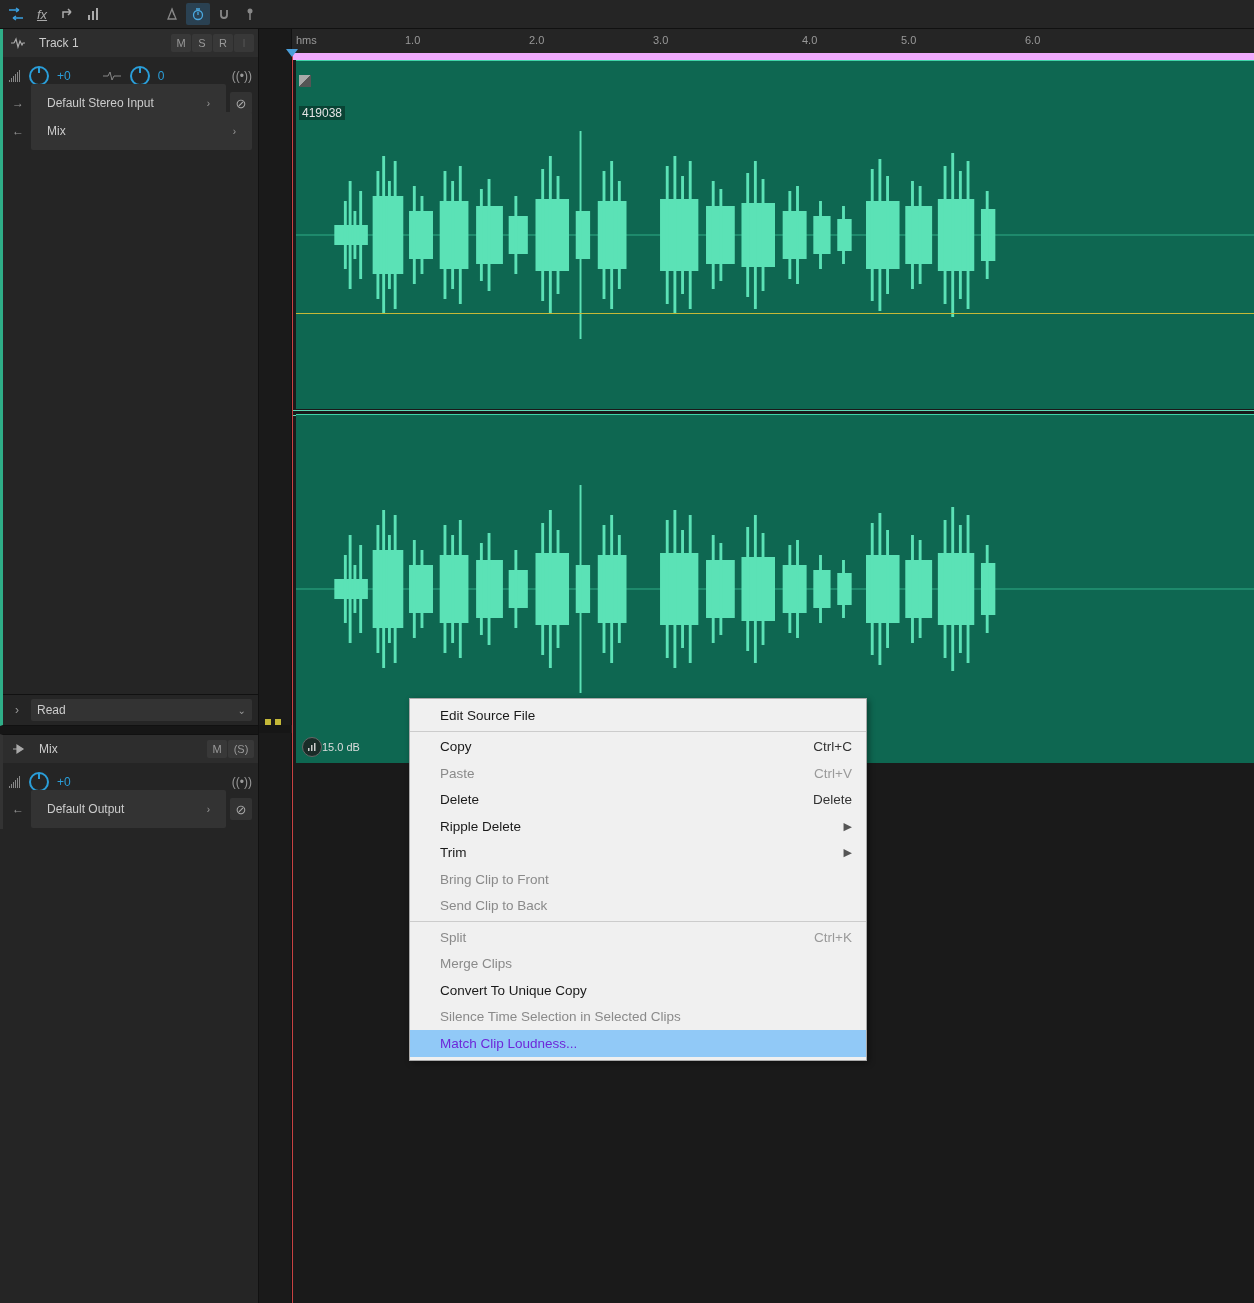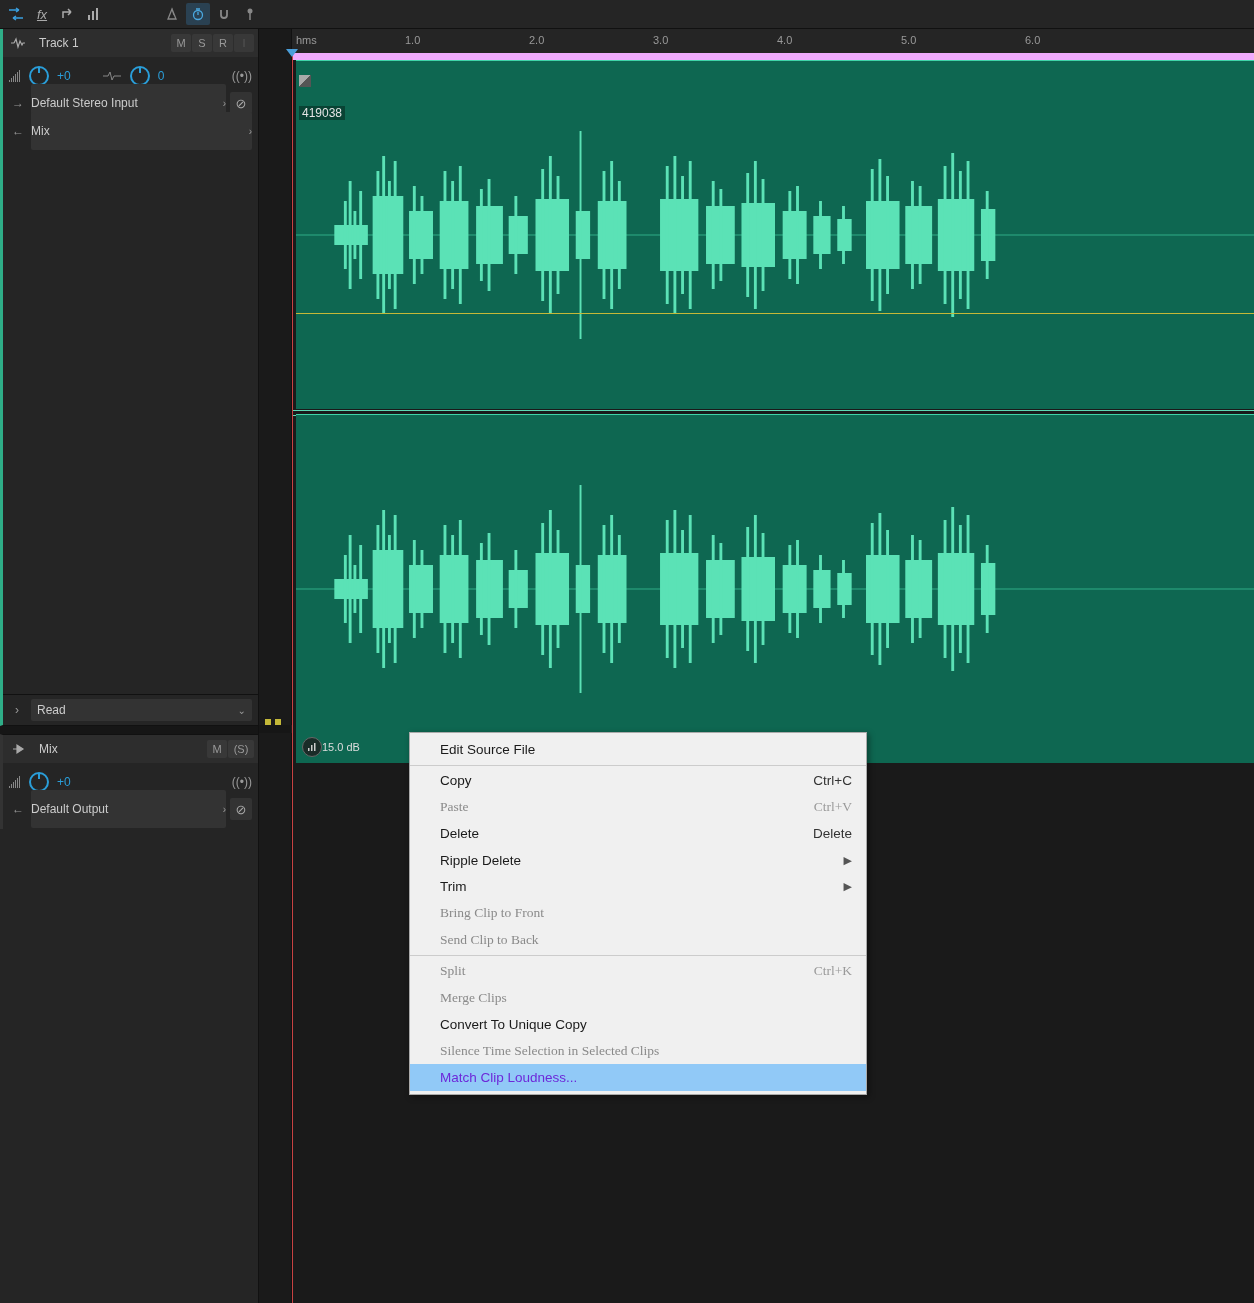--- a/index.html
+++ b/index.html
@@ -141,21 +141,21 @@
   width: 18px;
   text-align: center;
   color: #999;
 }
 .input-row .field {
   flex: 1;
   height: 38px;
   background: #333;
   display: flex;
   align-items: center;
-  padding: 0 0;
+  padding: 0 16px;
   color: #ccc;
   border-radius: 2px;
   position: relative;
 }
 .input-row .field .chev {
   margin-left: auto;
   color: #999;
   font-size: 10px;
 }
 .input-row .side-icon {
@@ -326,41 +326,41 @@
   display: flex;
   align-items: center;
   justify-content: center;
   background: rgba(30,30,30,0.8);
 }
 
 
 .context-menu {
   position: absolute;
   left: 409px;
-  top: 732px;
+  top: 698px;
   width: 456px;
   background: #f0f0f0;
   border: 1px solid #aaa;
   box-shadow: 2px 2px 6px rgba(0,0,0,0.4);
   font-size: 13.5px;
   color: #1a1a1a;
   z-index: 100;
   padding: 3px 0;
 }
 .cm-item {
   height: 26.5px;
   display: flex;
   align-items: center;
   padding: 0 14px 0 30px;
 }
 .cm-item .shortcut {
   margin-left: auto;
   color: #333;
 }
-.cm-item.disabled { color: #8a8a8a; font-family: Liberation Serif, serif; }
+.cm-item.disabled { color: #8a8a8a; }
 .cm-item.disabled .shortcut { color: #9a9a9a; }
 .cm-item .sub-arrow {
   margin-left: auto;
   font-size: 11px;
   color: #555;
 }
 .cm-item.highlight {
   background: #91c9f7;
   color: #6d28d9;
 }
@@ -555,21 +555,21 @@
       <div style="height:8px;background:#161616;width:32px"></div>
       <div class="meter-strip" style="flex:1"></div>
     </div>
 
     <div class="editor">
       <div class="ruler">
         <span class="lbl" style="left:4px">hms</span>
         <span class="lbl" style="left:113px">1.0</span>
         <span class="lbl" style="left:237px">2.0</span>
         <span class="lbl" style="left:361px">3.0</span>
-        <span class="lbl" style="left:485px">4.0</span>
+        <span class="lbl" style="left:510px">4.0</span>
         <span class="lbl" style="left:609px">5.0</span>
         <span class="lbl" style="left:733px">6.0</span>
         <div class="playhead-head"></div>
       </div>
       <div class="playhead-line"></div>
 
       <div class="clip-area">
         <div class="clip">
           <div class="clip-label">419038</div>
           <div class="clip-grip"></div>

